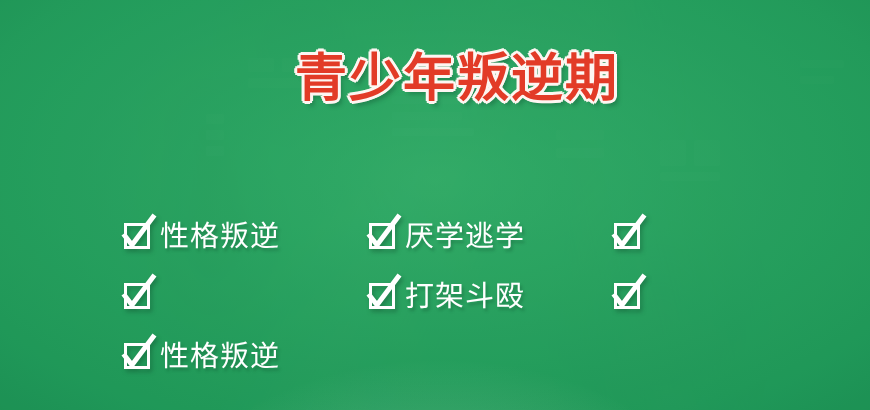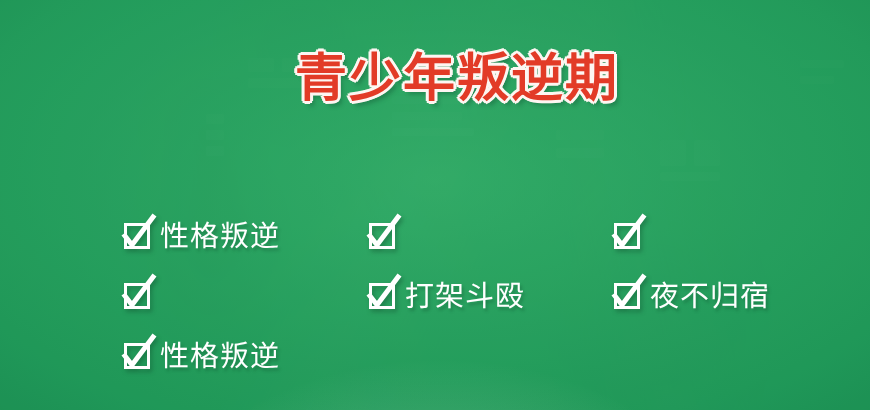--- a/index.html
+++ b/index.html
@@ -197,20 +197,21 @@
     </span>
     <span class="check-label">性格叛逆</span>
   </div>
       <div class="check-item">
     <span class="checkbox">
       <span class="box"></span>
       <svg viewBox="0 0 38 38" aria-hidden="true">
         <path d="M6 21 L13 30 L34 2" fill="none" stroke="#ffffff" stroke-width="5" stroke-linecap="square" stroke-linejoin="miter"></path>
       </svg>
     </span>
+    <span class="check-label">厌学逃学</span>
   </div>
       <div class="check-item">
     <span class="checkbox">
       <span class="box"></span>
       <svg viewBox="0 0 38 38" aria-hidden="true">
         <path d="M6 21 L13 30 L34 2" fill="none" stroke="#ffffff" stroke-width="5" stroke-linecap="square" stroke-linejoin="miter"></path>
       </svg>
     </span>
   </div>
       <div class="check-item">
@@ -230,21 +231,20 @@
     </span>
     <span class="check-label">打架斗殴</span>
   </div>
       <div class="check-item">
     <span class="checkbox">
       <span class="box"></span>
       <svg viewBox="0 0 38 38" aria-hidden="true">
         <path d="M6 21 L13 30 L34 2" fill="none" stroke="#ffffff" stroke-width="5" stroke-linecap="square" stroke-linejoin="miter"></path>
       </svg>
     </span>
-    <span class="check-label">夜不归宿</span>
   </div>
       <div class="check-item">
     <span class="checkbox">
       <span class="box"></span>
       <svg viewBox="0 0 38 38" aria-hidden="true">
         <path d="M6 21 L13 30 L34 2" fill="none" stroke="#ffffff" stroke-width="5" stroke-linecap="square" stroke-linejoin="miter"></path>
       </svg>
     </span>
     <span class="check-label">性格叛逆</span>
   </div>

